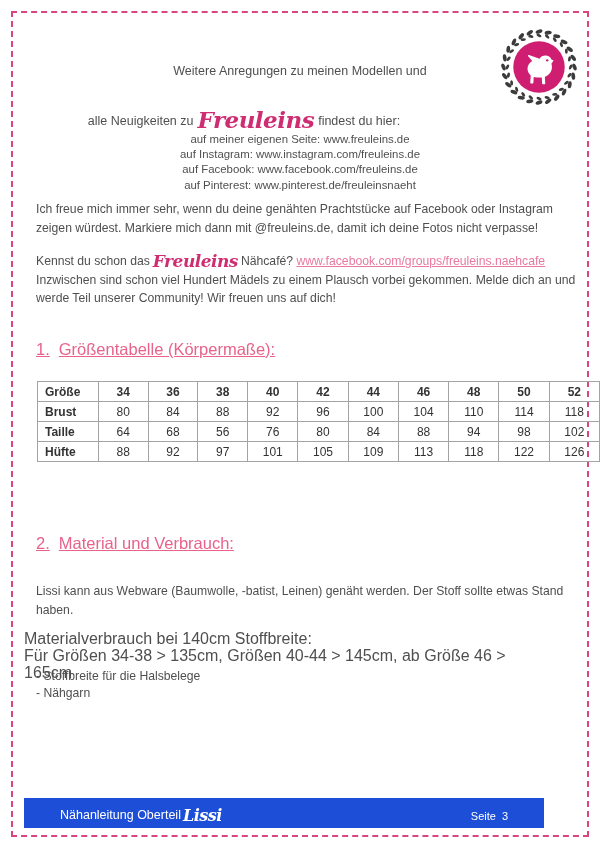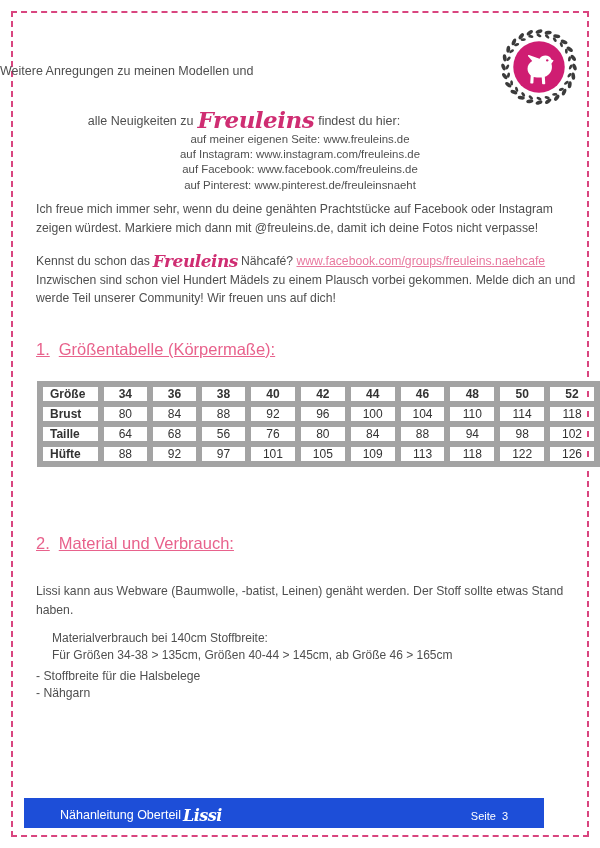--- a/index.html
+++ b/index.html
@@ -49,21 +49,21 @@
     width: 78px;
     height: 78px;
   }
 
   
   .intro-line-1 {
     position: absolute;
     left: 0;
     top: 64px;
     width: 600px;
-    text-align: left;
+    text-align: center;
     font-size: 12.5px;
     color: #4f4f4f;
   }
   .intro-line-2 {
     position: absolute;
     left: 0;
     top: 103px;
     width: 488px;
     text-align: center;
     font-size: 12.5px;
@@ -149,21 +149,21 @@
   
   .size-table {
     position: absolute;
     left: 37px;
     top: 381px;
     border-collapse: collapse;
     font-size: 12px;
     color: #333333;
   }
   .size-table td, .size-table th {
-    border: 6px solid #a3a3a3;
+    border: 1px solid #a3a3a3;
     height: 20px;
     text-align: center;
     padding: 0 4px;
     font-weight: normal;
     box-sizing: border-box;
   }
   .size-table .rowlabel {
     width: 62px;
     text-align: left;
     padding-left: 7px;
@@ -177,24 +177,24 @@
     position: absolute;
     left: 36px;
     top: 582px;
     width: 532px;
     font-size: 12.2px;
     line-height: 18.5px;
     color: #4f4f4f;
   }
   .material-usage {
     position: absolute;
-    left: 52px;
+    left: 24px;
     top: 630px;
     width: 532px;
-    font-size: 12px;
+    font-size: 16px;
     line-height: 17px;
     color: #4f4f4f;
   }
   .material-items {
     position: absolute;
     left: 36px;
     top: 668px;
     width: 532px;
     font-size: 12.2px;
     line-height: 17px;

